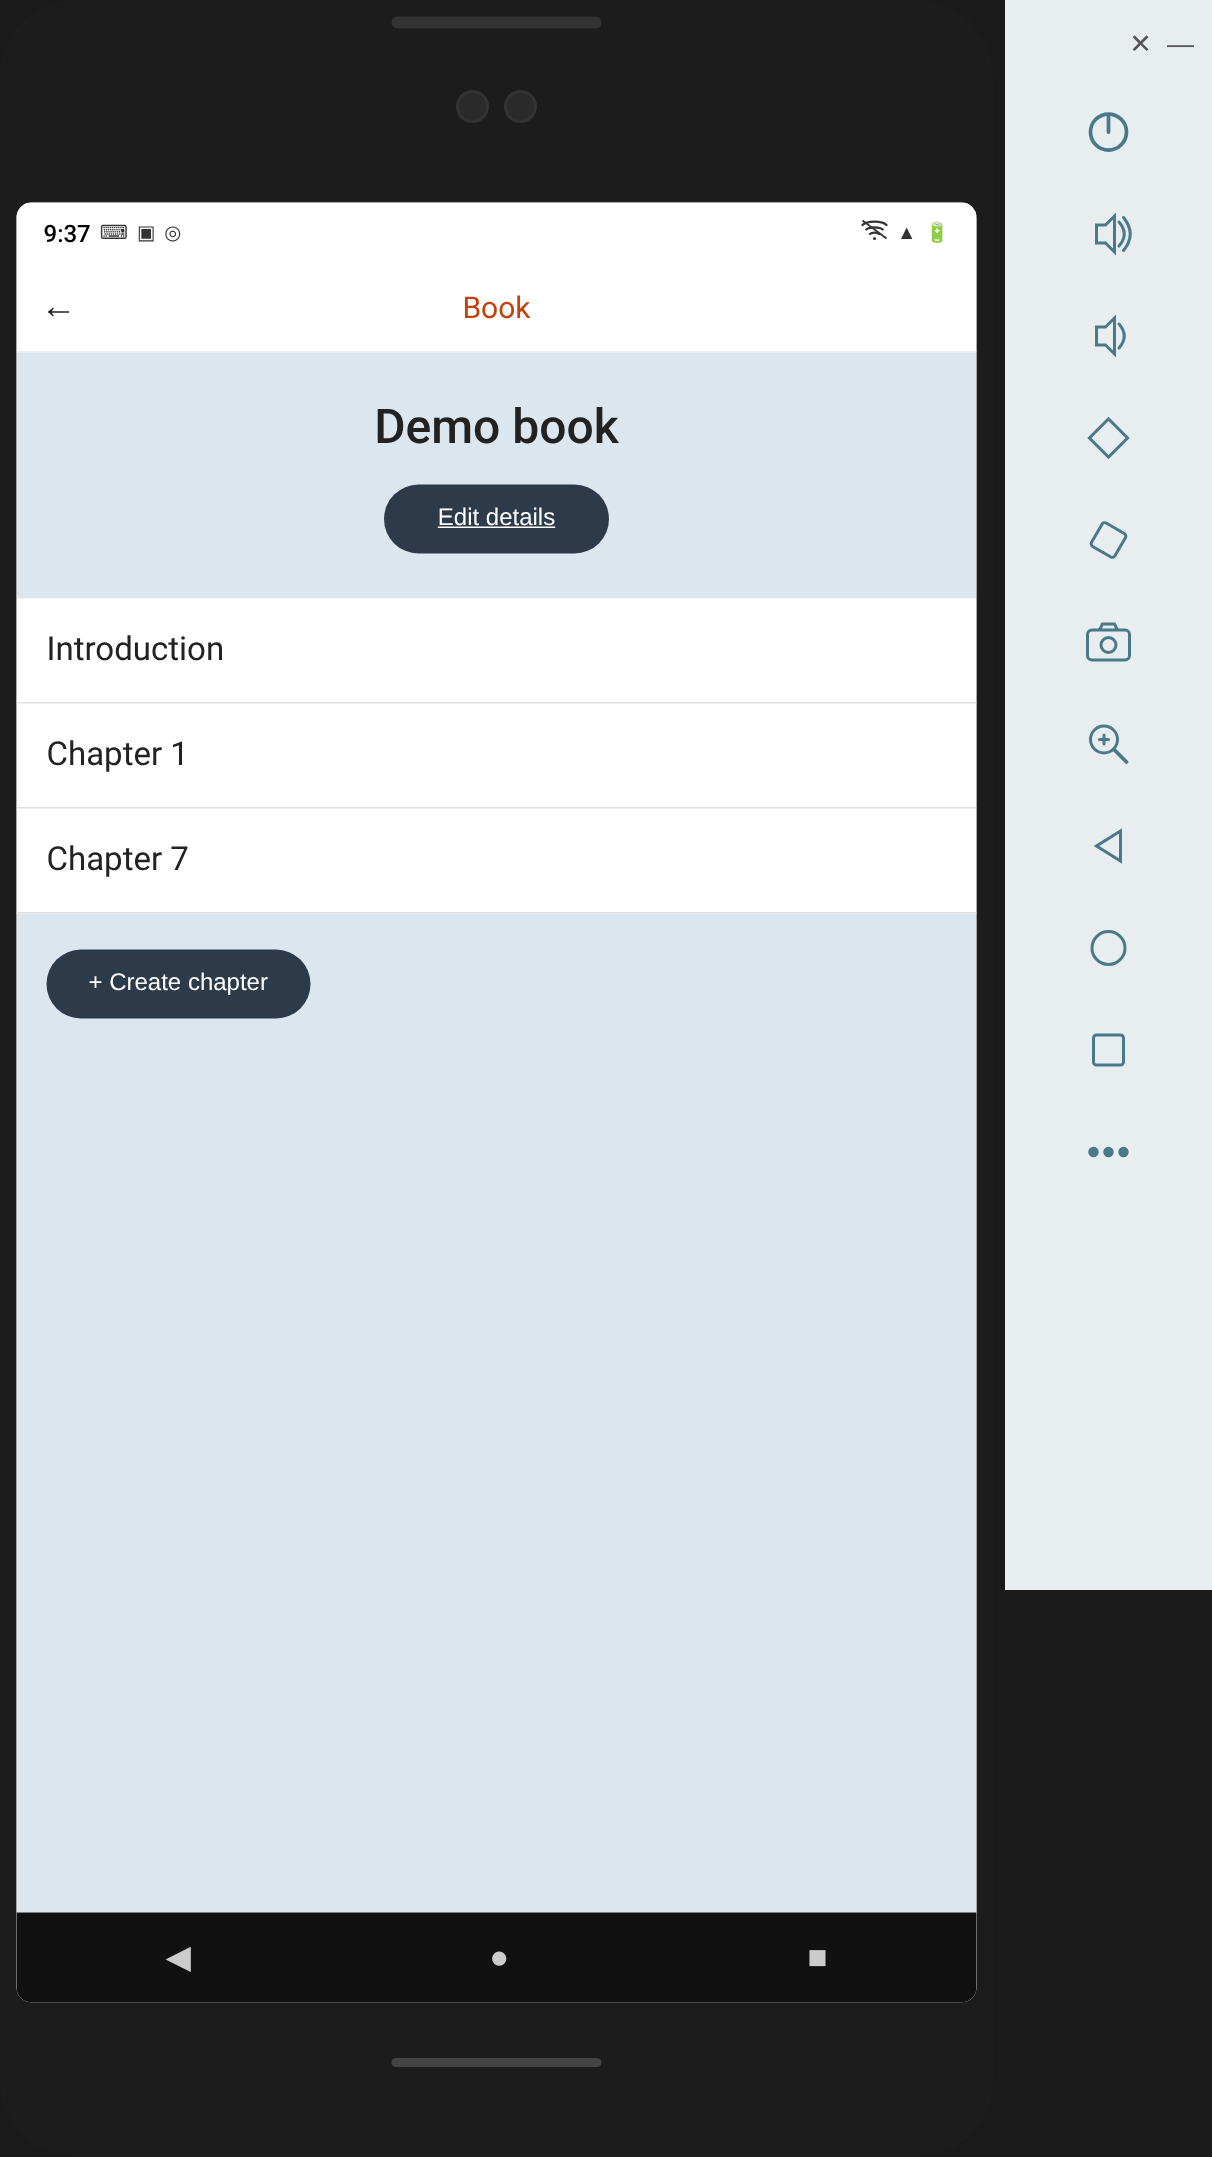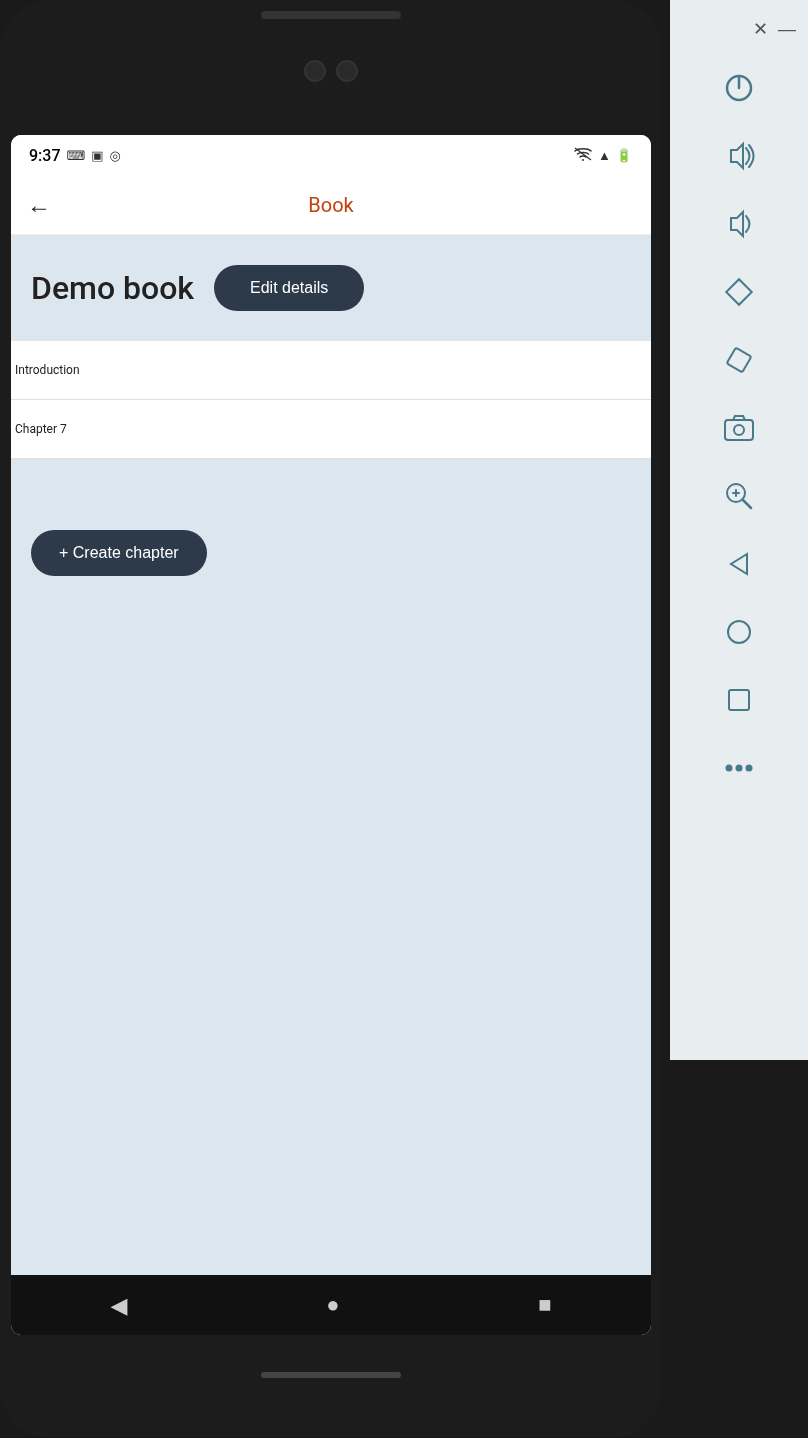--- a/index.html
+++ b/index.html
@@ -129,52 +129,53 @@
       text-align: center;
       margin-right: 40px;
     }
 
     
     .book-header {
       width: 100%;
       background: #dce6ef;
       padding: 30px 20px;
       display: flex;
-      flex-direction: row;
+      flex-direction: column;
       align-items: center;
       gap: 20px;
       flex-shrink: 0;
     }
     .book-title {
       font-size: 32px;
       font-weight: 500;
       color: #222;
       text-align: center;
     }
     .edit-details-btn {
       background: #2d3a4a;
       color: #fff;
       border: none;
       border-radius: 30px;
       padding: 14px 36px;
       font-size: 16px;
       cursor: pointer;
+      text-decoration: underline;
     }
 
     
     .chapters-list {
       width: 100%;
       background: #fff;
       flex-shrink: 0;
     }
     .chapter-item {
       width: 100%;
-      padding: 22px 4px;
+      padding: 22px 20px;
       border-bottom: 1px solid #e0e0e0;
-      font-size: 12px;
+      font-size: 22px;
       color: #222;
       cursor: pointer;
     }
 
     
     .create-chapter-area {
       width: 100%;
       padding: 24px 20px;
       background: #dce6ef;
       flex: 1;
@@ -183,21 +184,20 @@
       background: #2d3a4a;
       color: #fff;
       border: none;
       border-radius: 30px;
       padding: 14px 28px;
       font-size: 16px;
       cursor: pointer;
       display: flex;
       align-items: center;
       gap: 8px;
-      margin-top: 47px;
     }
 
     
     .bottom-nav {
       width: 640px;
       height: 60px;
       background: #111;
       display: flex;
       align-items: center;
       justify-content: space-around;
@@ -327,20 +327,23 @@
       <div class="book-header">
         <span class="book-title">Demo book</span>
         <button class="edit-details-btn">Edit details</button>
       </div>
 
       <div class="chapters-list">
         <div class="chapter-item">
           <span>Introduction</span>
         </div>
         <div class="chapter-item">
+          <span>Chapter 1</span>
+        </div>
+        <div class="chapter-item">
           <span>Chapter 7</span>
         </div>
       </div>
 
       <div class="create-chapter-area">
         <button class="create-chapter-btn">+ Create chapter</button>
       </div>
 
       <div class="bottom-nav">
         <span class="nav-btn">◀</span>

